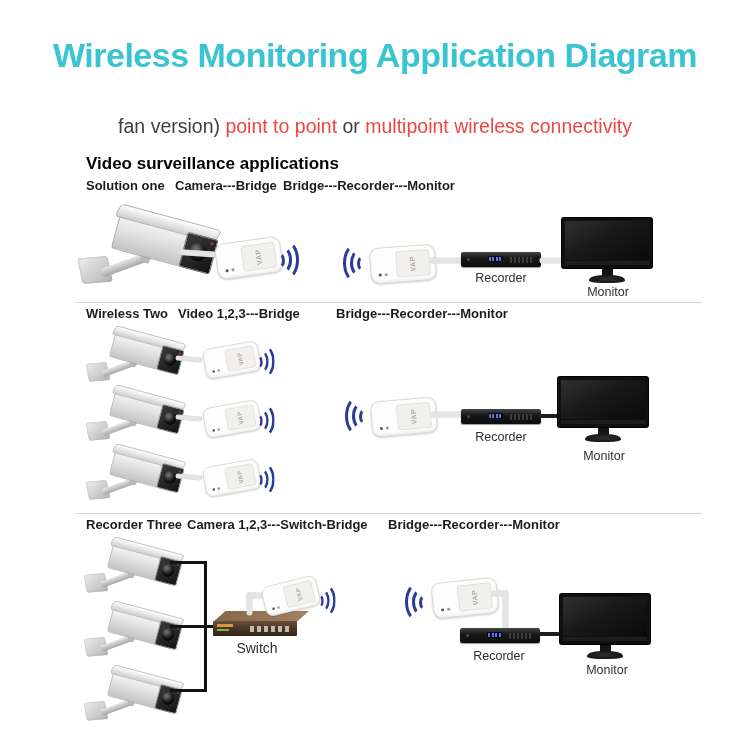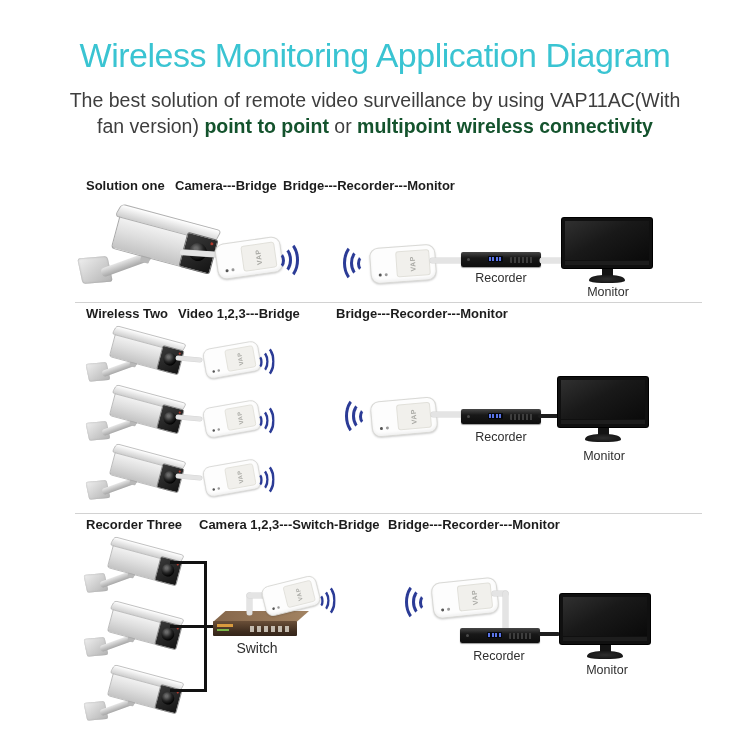--- a/index.html
+++ b/index.html
@@ -1,24 +1,24 @@
 <!DOCTYPE html>
 <html><head>
 <meta charset="utf-8">
 <style>
   html,body{margin:0;padding:0;background:#fff;}
   .stage{position:relative;width:750px;height:750px;background:#ffffff;overflow:hidden;
          font-family:"Liberation Sans",sans-serif;}
 
   
   .title{position:absolute;top:36px;left:0;width:750px;text-align:center;
-         font-size:34px;font-weight:normal;color:#3ac4d2;letter-spacing:-0.5px;}
+         font-size:34px;font-weight:bold;color:#3ac4d2;letter-spacing:-0.5px;}
   .subtitle{position:absolute;top:87px;left:35px;width:680px;text-align:center;
             font-size:19.5px;line-height:26px;color:#3e3e3e;}
-  .subtitle .accent{color:#14532d;font-weight:bold;}
+  .subtitle .accent{color:#ef4444;}
   .sechead{position:absolute;left:86px;top:154px;font-size:17px;font-weight:bold;color:#050505;}
   .rh{position:absolute;font-size:13px;font-weight:bold;color:#1c1c1c;white-space:nowrap;}
   .divider{position:absolute;left:75px;width:627px;height:1px;background:#d2d2d2;}
   .label{position:absolute;font-size:12.5px;color:#2f2f2f;text-align:center;white-space:nowrap;}
   .label.big{font-size:14px;}
 
   
   .cable{position:absolute;background:#e4e4e4;border-radius:2px;box-shadow:0 0 0 0.5px #d6d6d6;}
   .cable.dark{background:#1e1e1e;box-shadow:none;}
   .netline{position:absolute;background:#121212;}
@@ -99,23 +99,24 @@
   .sbrand{position:absolute;left:4px;top:3px;width:16px;height:3px;background:#d89a3e;}
   .sbrand2{position:absolute;left:4px;top:8px;width:12px;height:2px;background:#7ab648;}
 </style>
 </head>
 <body>
 
 <div class="stage">
 
   <div class="title">Wireless Monitoring Application Diagram</div>
   <div class="subtitle">
-    <span>The best solution of remote video surveillance by using VAP11AC(With</span><br>
+    <br>
     <span>fan version) </span><span class="accent">point to point</span><span> or </span><span class="accent">multipoint wireless connectivity</span>
   </div>
+  <div class="sechead">Video surveillance applications</div>
 
   <span class="rh" style="left:86px;top:178px">Solution one</span>
   <span class="rh" style="left:175px;top:178px">Camera---Bridge</span>
   <span class="rh" style="left:283px;top:178px">Bridge---Recorder---Monitor</span>
 
   <div class="camera" style="left:78px;top:203px">
     <div class="cam-plate"></div>
     <div class="cam-arm"></div>
     <div class="cam-joint"></div>
     <div class="cam-body">
@@ -265,21 +266,21 @@
   <div class="monitor" style="left:558px;top:377px">
     <div class="mscreen"></div>
     <div class="mneck"></div>
       <div class="mbase"></div>
   </div>
   <div class="label" style="left:562px;top:449px;width:84px">Monitor</div>
 
   <div class="divider" style="top:513px"></div>
 
   <span class="rh" style="left:86px;top:517px">Recorder Three</span>
-  <span class="rh" style="left:199px;top:517px">Camera 1,2,3---Switch-Bridge</span>
+  <span class="rh" style="left:187px;top:517px">Camera 1,2,3---Switch-Bridge</span>
   <span class="rh" style="left:388px;top:517px">Bridge---Recorder---Monitor</span>
 
   <div class="camera sm" style="left:84px;top:536px">
     <div class="cam-plate"></div>
       <div class="cam-arm"></div>
       <div class="cam-joint"></div>
     <div class="cam-body">
         <div class="cam-shell"></div>
         <div class="cam-hood"></div>
         <div class="cam-face"></div>

